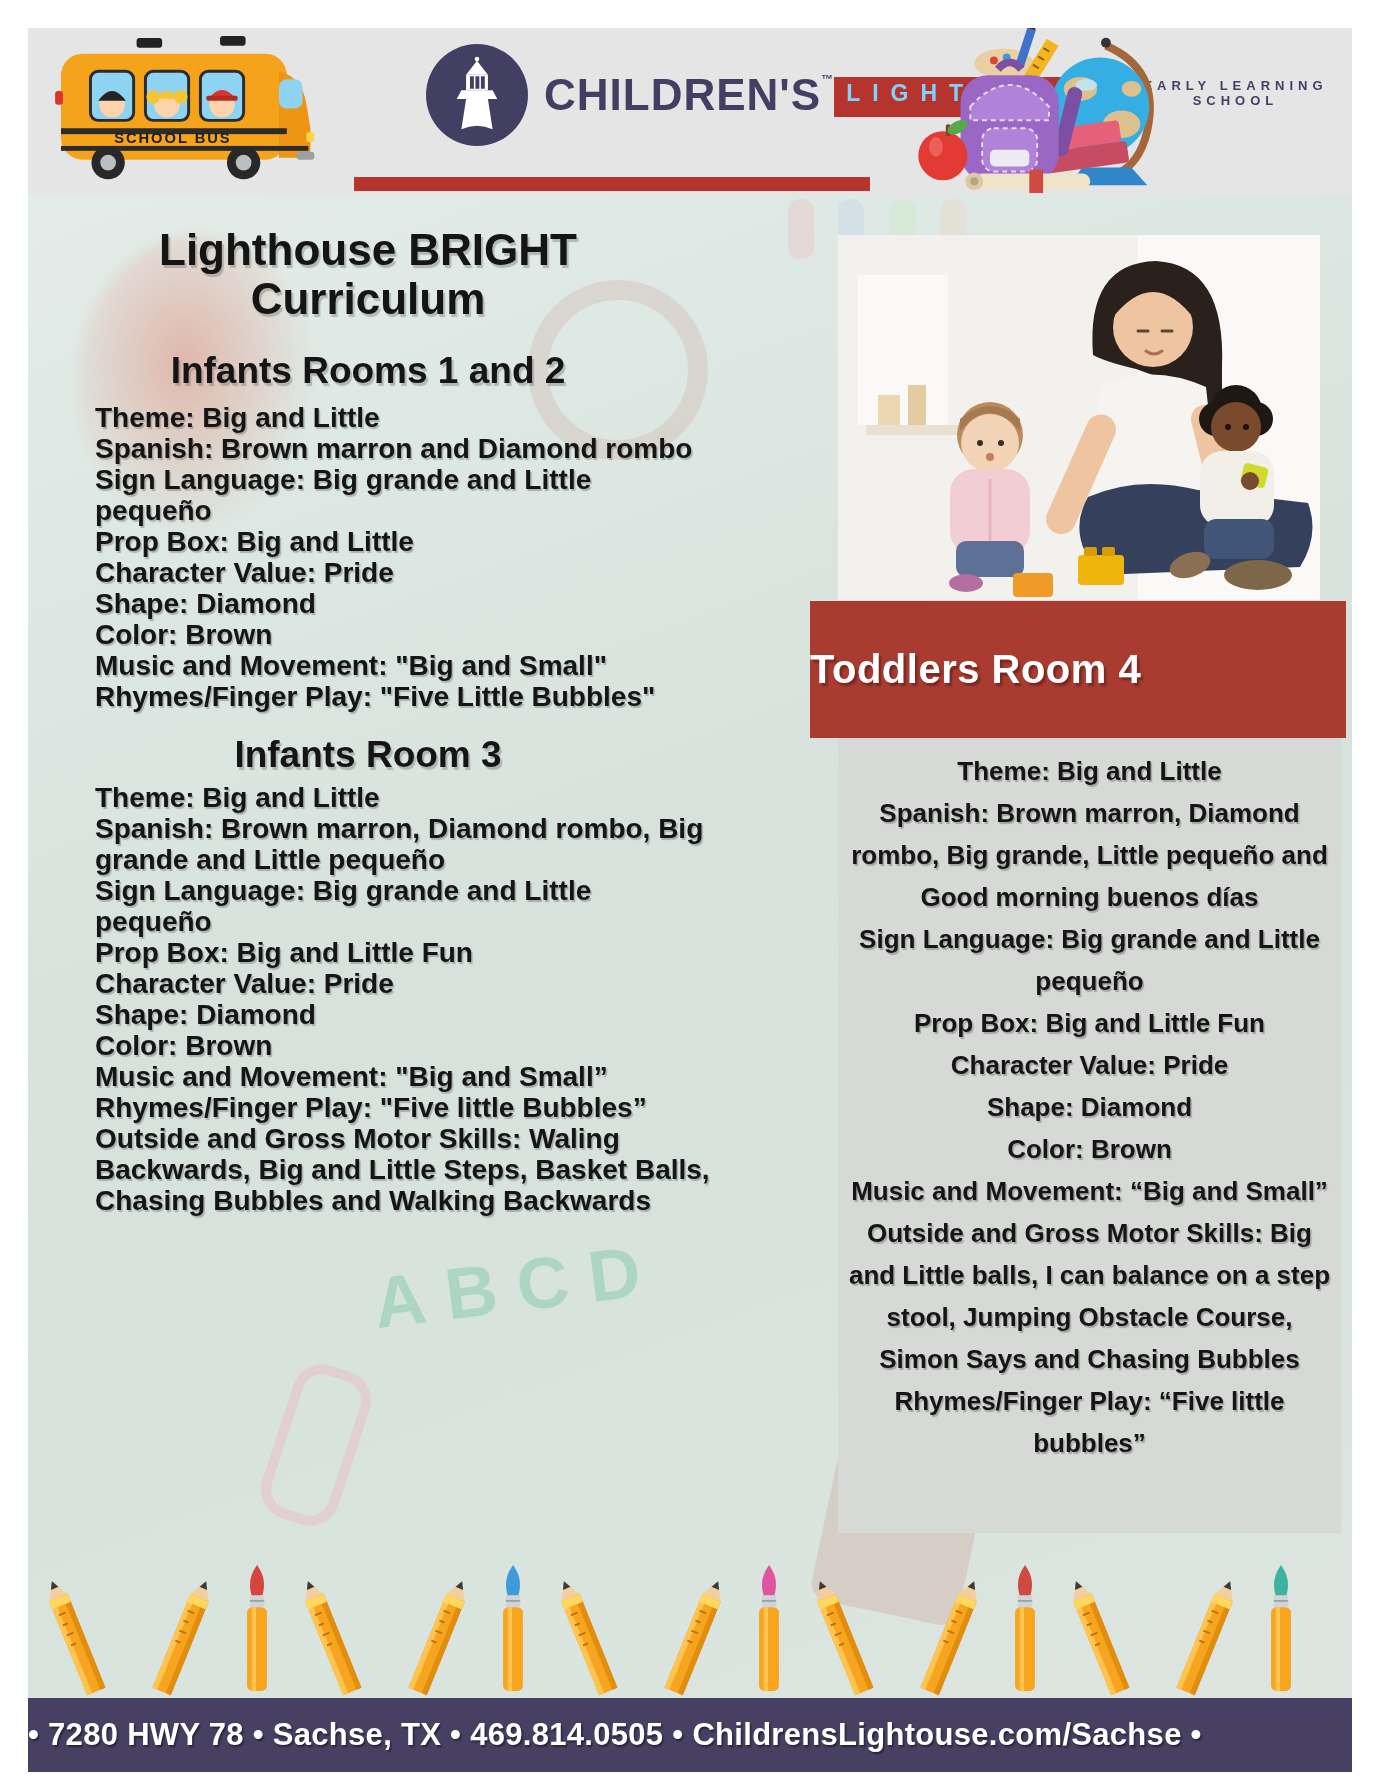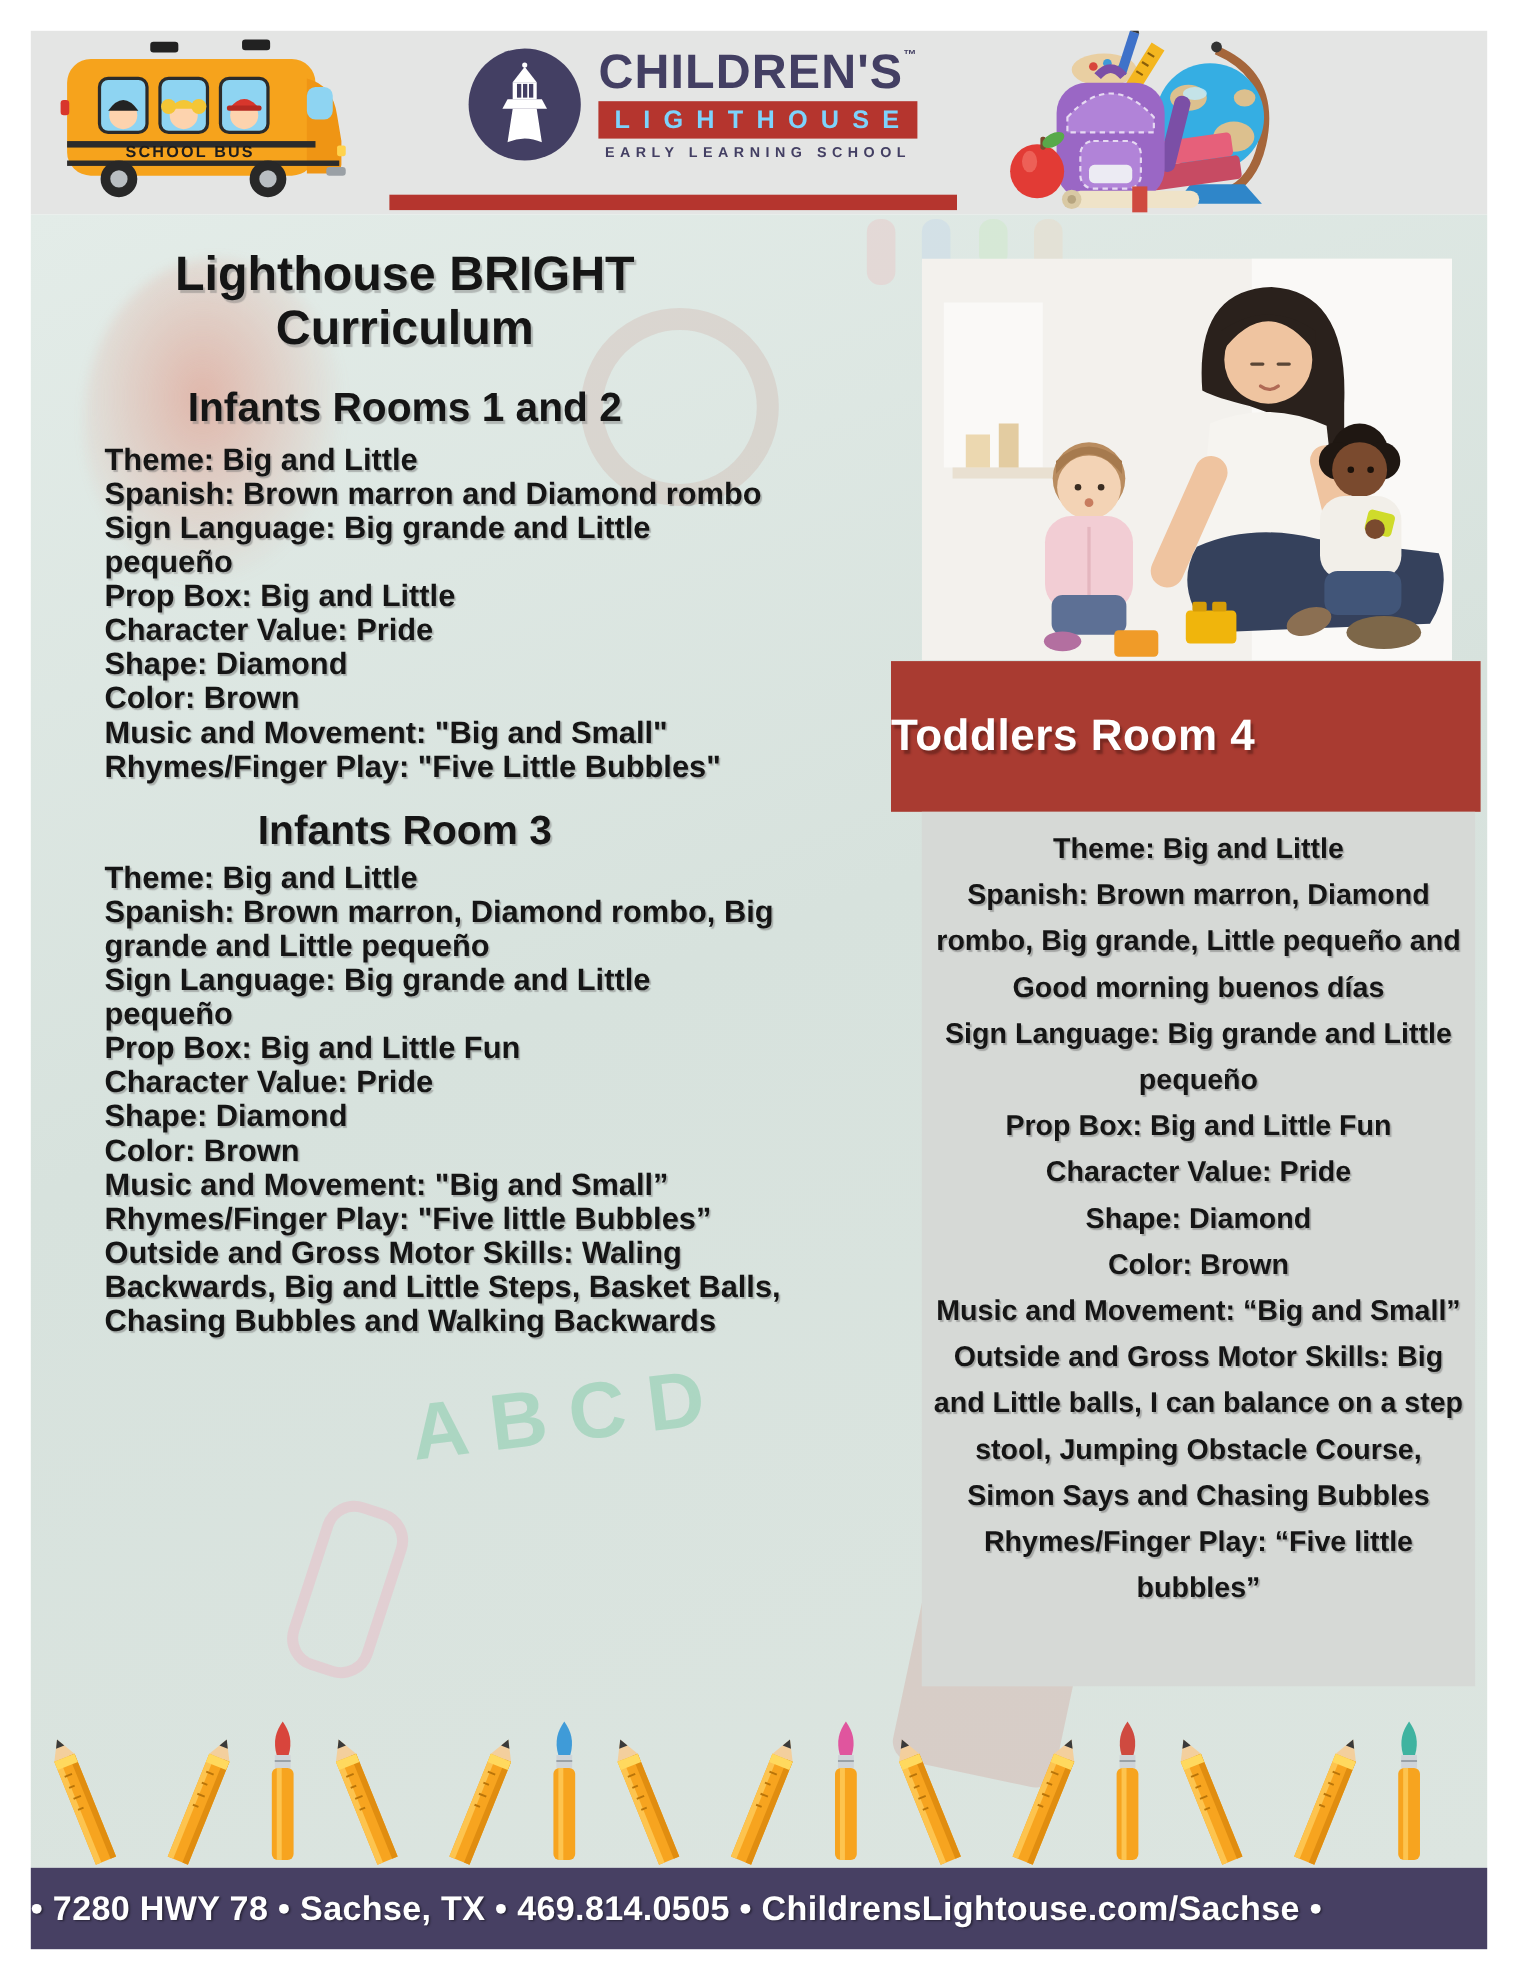--- a/index.html
+++ b/index.html
@@ -6,21 +6,21 @@
   .page{position:relative;width:1384px;height:1792px;background:#ffffff;overflow:hidden;
         font-family:"Liberation Sans","DejaVu Sans",sans-serif;color:var(--text,#151515);}
 
   
   .band{position:absolute;left:28px;top:28px;width:1324px;height:167px;background:var(--header_gray,#e4e5e4);}
   .bus{position:absolute;left:10px;top:6px;width:315px;height:162px;}
   .logo{position:absolute;left:398px;top:16px;display:flex;align-items:center;gap:16px;}
   .logo-circle{width:102px;height:102px;border-radius:50%;background:var(--navy,#433f63);
                display:flex;align-items:center;justify-content:center;flex:0 0 auto;}
   .logo-circle svg{width:78px;height:78px;}
-  .logo-text{display:flex;flex-direction:column;}
+  .logo-text{display:flex;flex-direction:row;}
   .logo-name{font-size:44px;font-weight:bold;color:var(--navy,#433f63);letter-spacing:1px;line-height:1;}
   .logo-name sup{font-size:12px;vertical-align:top;}
   .logo-banner{margin-top:4px;background:var(--logo_red,#b5352e);color:#7dd3fc;font-weight:bold;
                font-size:23px;letter-spacing:12px;text-align:center;padding:4px 2px 4px 12px;line-height:1.1;}
   .logo-tagline{margin-top:5px;font-size:13px;font-weight:bold;letter-spacing:5px;color:var(--navy,#433f63);text-align:center;}
   .supplies{position:absolute;left:878px;top:0;width:280px;height:167px;}
   .logo-underline{position:absolute;left:326px;top:149px;width:516px;height:14px;background:var(--logo_red,#b5352e);}
 
   
   .content{position:absolute;left:28px;top:195px;width:1324px;height:1503px;overflow:hidden;

